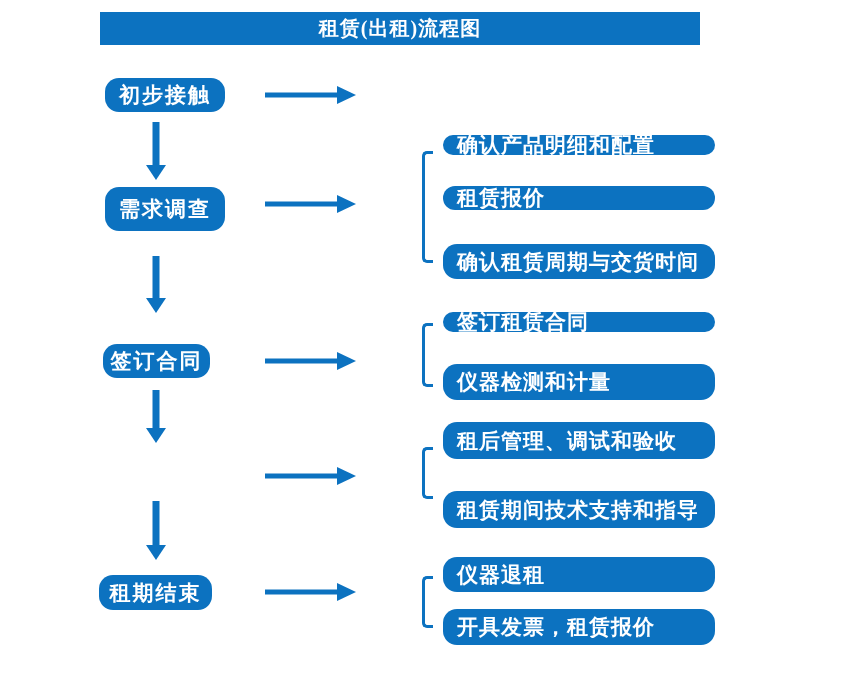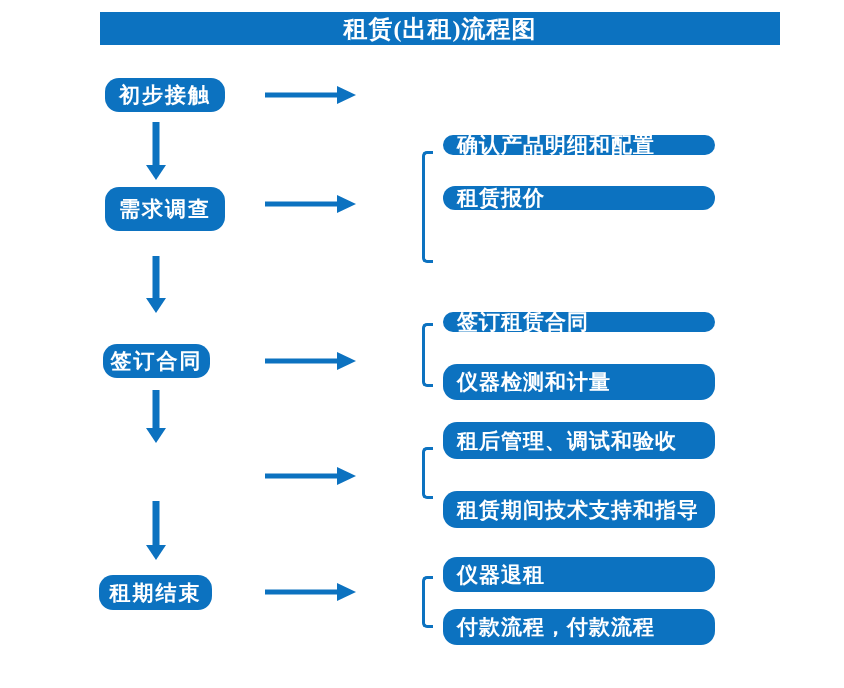--- a/index.html
+++ b/index.html
@@ -7,26 +7,26 @@
     position: relative;
     width: 844px;
     height: 688px;
     background: #ffffff;
     font-family: "Liberation Serif", "DejaVu Serif", serif;
     overflow: hidden;
   }
   .banner {
     position: absolute;
     left: 100px; top: 12px;
-    width: 680px; height: 33px;
+    width: 600px; height: 33px;
     background: #0C72C0;
     color: #ffffff;
     display: flex; align-items: center; justify-content: center;
     font-weight: bold;
-    font-size: 24px;
+    font-size: 20px;
     letter-spacing: 1px;
   }
   .box {
     position: absolute;
     background: #0C72C0;
     color: #ffffff;
     font-weight: bold;
     font-size: 21px;
     display: flex;
     align-items: center;
@@ -125,20 +125,21 @@
     <div class="head"></div>
   </div>
 
   <div class="bracket" style="top:151px;height:112px"></div>
   <div class="bracket" style="top:323px;height:64px"></div>
   <div class="bracket" style="top:447px;height:52px"></div>
   <div class="bracket" style="top:576px;height:52px"></div>
 
   <div class="box out" style="top:135px;height:20px">确认产品明细和配置</div>
   <div class="box out" style="top:186px;height:24px">租赁报价</div>
+  <div class="box out" style="top:244px">确认租赁周期与交货时间</div>
   <div class="box out" style="top:312px;height:20px">签订租赁合同</div>
   <div class="box out" style="top:364px;height:36px">仪器检测和计量</div>
   <div class="box out" style="top:422px;height:37px">租后管理、调试和验收</div>
   <div class="box out" style="top:491px;height:37px">租赁期间技术支持和指导</div>
   <div class="box out" style="top:557px">仪器退租</div>
-  <div class="box out" style="top:609px;height:36px">付款流程，付款流程</div>
+  <div class="box out" style="top:609px;height:36px">开具发票，租赁报价</div>
 
 </div>
 
 </body></html>

